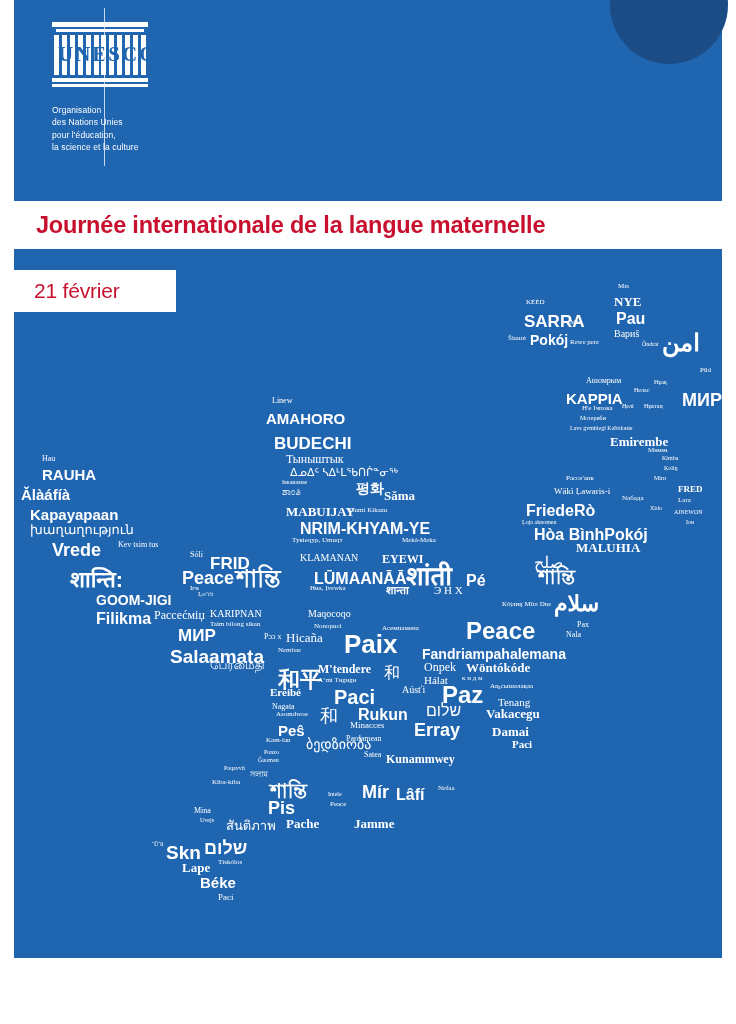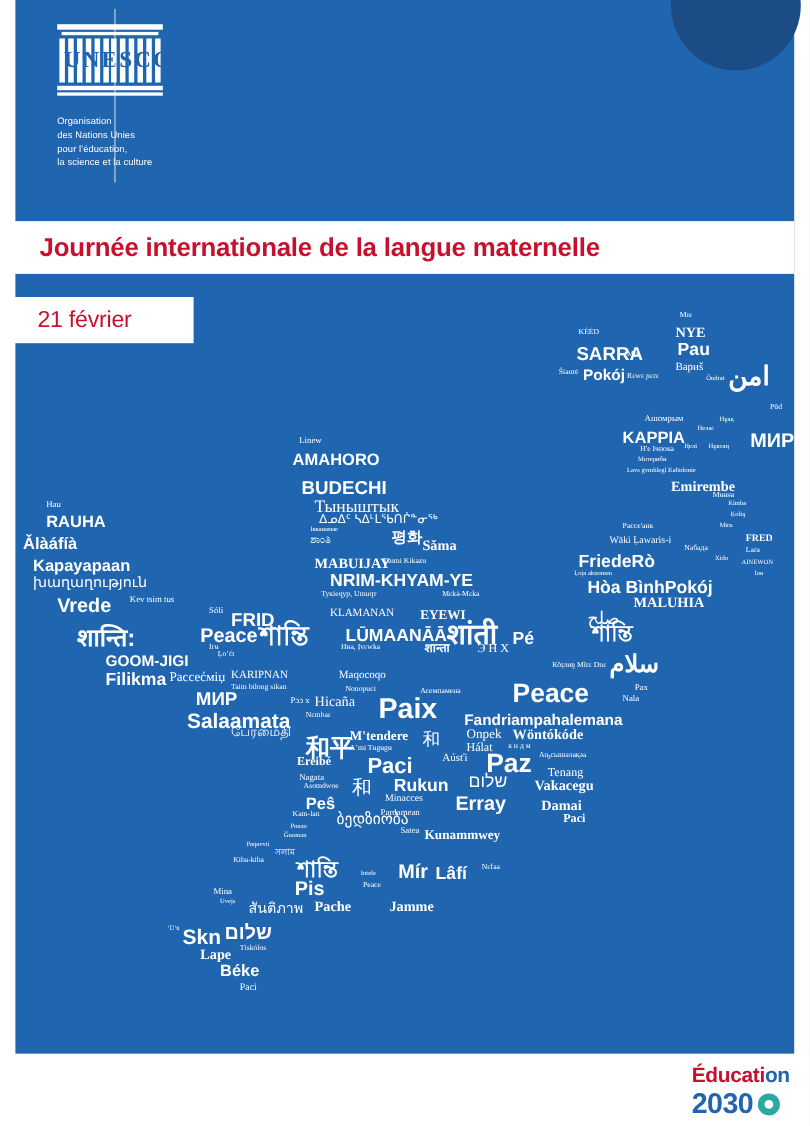--- a/index.html
+++ b/index.html
@@ -311,21 +311,21 @@
       <span class="w" style="left: 636px; top: 250px; font-size: 6px;">Xido</span>
       <span class="w" style="left: 660px; top: 254px; font-size: 6px;">AINEWON</span>
       <span class="w" style="left: 672px; top: 264px; font-size: 6px;">Ioʉ</span>
       <span class="w b sans" style="left: 512px; top: 248px; font-size: 16px;">FriedeRò</span>
       <span class="w b sans" style="left: 520px; top: 272px; font-size: 16px;">Hòa BìnhPokój</span>
       <span class="w" style="left: 508px; top: 264px; font-size: 6px;">Ḷoja aknomen</span>
       <span class="w b" style="left: 562px; top: 286px; font-size: 13px;">MALUHIA</span>
       <span class="w" style="left: 258px; top: 142px; font-size: 8px;">Linew</span>
       <span class="w b sans" style="left: 252px; top: 156px; font-size: 15px;">AMAHORO</span>
       <span class="w b sans" style="left: 260px; top: 180px; font-size: 17px;">BUDECHI</span>
-      <span class="w" style="left: 272px; top: 198px; font-size: 16px;">Тыныштык</span>
+      <span class="w" style="left: 272px; top: 198px; font-size: 12px;">Тыныштык</span>
       <span class="w" style="left: 276px; top: 212px; font-size: 11px;">ᐃᓄᐃᑦ ᓴᐃᒻᒪᖃᑎᒌᓐᓂᖅ</span>
       <span class="w" style="left: 268px; top: 224px; font-size: 6px;">Iвкаиамае</span>
       <span class="w" style="left: 268px; top: 232px; font-size: 10px;">ಶಾಂತಿ</span>
       <span class="w b sans" style="left: 342px; top: 226px; font-size: 14px;">평화</span>
       <span class="w b" style="left: 370px; top: 234px; font-size: 13px;">Sǎma</span>
       <span class="w b" style="left: 272px; top: 250px; font-size: 13px;">MABUIJAY</span>
       <span class="w" style="left: 334px; top: 252px; font-size: 7px;">Tsumi Kikazu</span>
       <span class="w b sans" style="left: 286px; top: 266px; font-size: 16px;">NRIM-KHYAM-YE</span>
       <span class="w" style="left: 278px; top: 282px; font-size: 7px;">Тукіеqур, Umuqт</span>
       <span class="w" style="left: 388px; top: 282px; font-size: 7px;">Mɛkà-Mɛka</span>
@@ -432,20 +432,14 @@
 
   <div class="title-banner">
     <div class="title-text">Journée internationale de la langue maternelle</div>
   </div>
   <div class="date-banner">
     <div class="date-text">21 février</div>
   </div>
 
   <div class="side-credit">© UNESCO / Michel Ravassard</div>
 
-  <div class="bottom-strip">
-    <div class="edu2030">
-      <div class="l1"><span>Éducati</span><span class="tail">on</span></div>
-      <div class="l2"><span>2030</span><span class="dotwrap"><span class="ring"></span></span></div>
-    </div>
-  </div>
 
 </div>
 
 </body></html>

